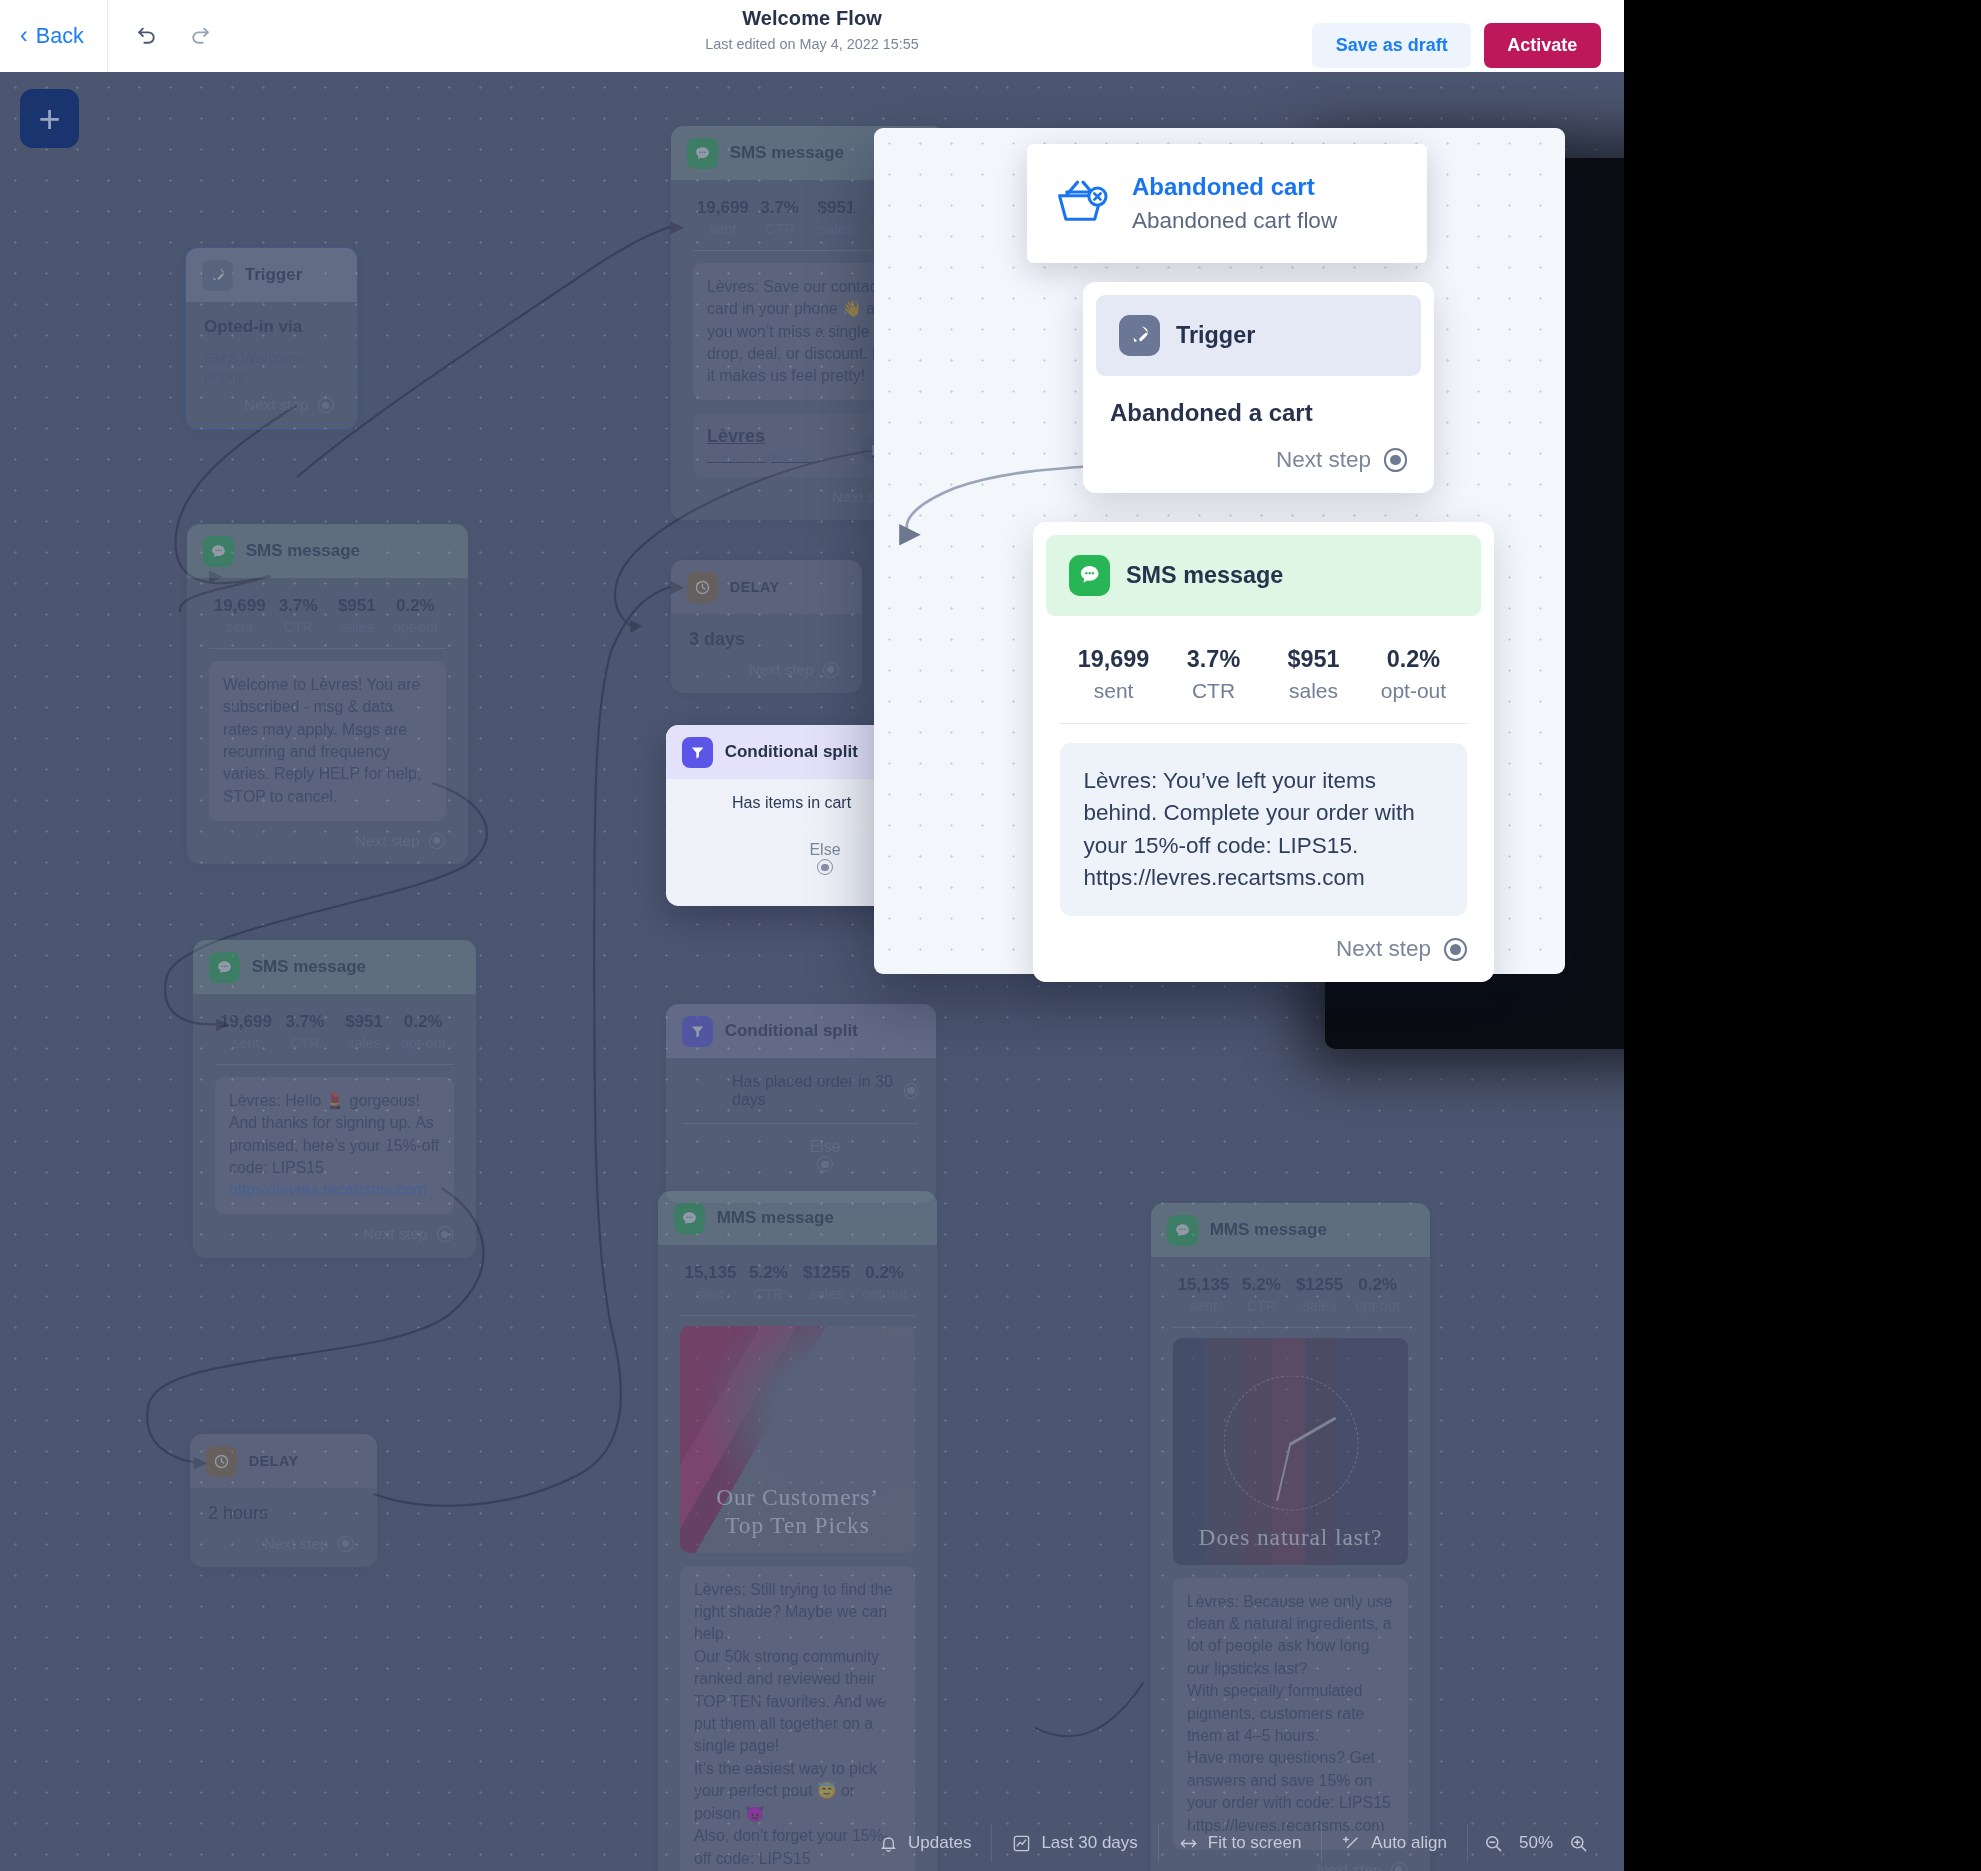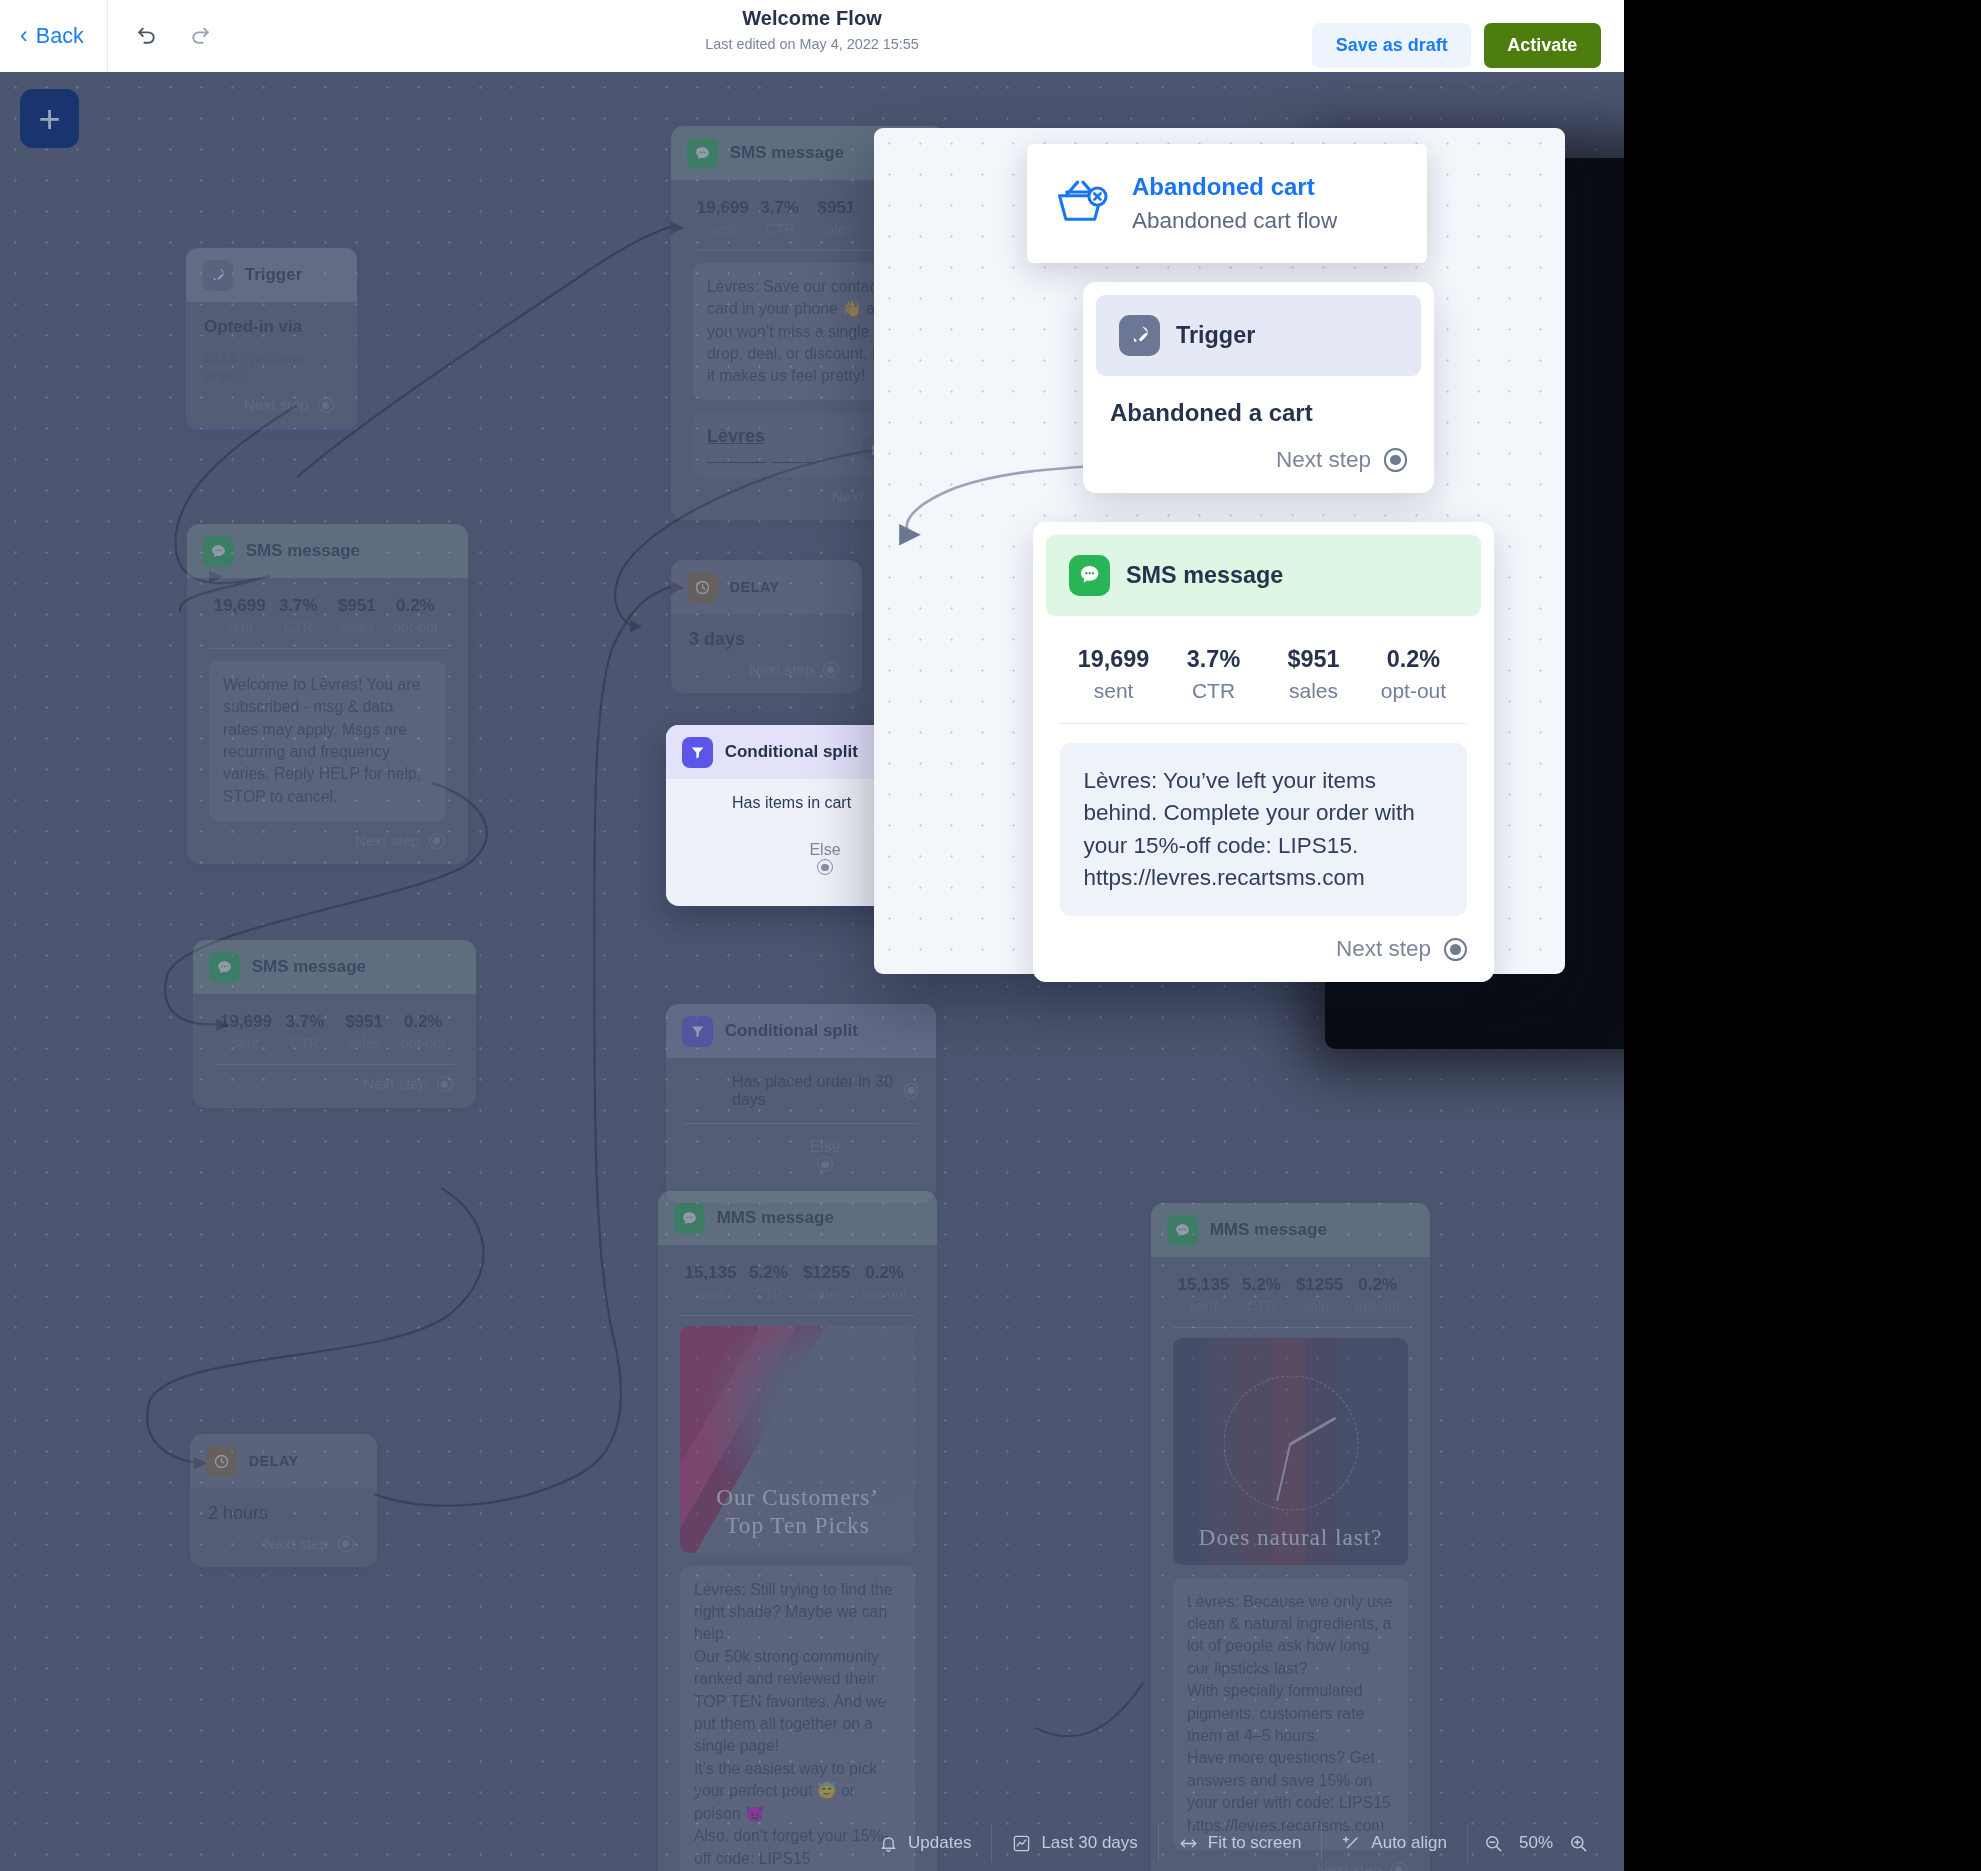--- a/index.html
+++ b/index.html
@@ -43,21 +43,21 @@
   .flow-sub { font-size: 14.4px; color: #7a859c; margin-top: 5.4px; }
   .tb-actions {
     position: absolute; right: 23.4px; top: 0; height: 90px;
     display: flex; align-items: center; gap: 12.6px;
   }
   .btn {
     border-radius: 7.2px; font-size: 18px; font-weight: 700;
     padding: 13.5px 23.4px; cursor: pointer; border: none; line-height: 1;
   }
   .btn-draft { background: #eef4fe; color: #1c7ef3; }
-  .btn-activate { background: #4d7c0f; color: #fff; }
+  .btn-activate { background: #be185d; color: #fff; }
 
   
   .canvas {
     position: absolute; left: 0; top: 72px; width: 1624px; height: 1799px;
     background:
       radial-gradient(circle, rgba(255,255,255,.16) 1.3px, transparent 1.4px) 0 0/31px 31px,
       #4c5670;
     overflow: hidden;
   }
   .add-node-btn {
@@ -399,20 +399,23 @@
           <div class="stat">
               <div class="stat-v">$951</div>
               <div class="stat-l">sales</div>
             </div>
           <div class="stat">
               <div class="stat-v">0.2%</div>
               <div class="stat-l">opt-out</div>
             </div>
         </div>
         <div class="hr"></div>
+        <div class="bubble">
+          <span>Lèvres: Hello 💄 gorgeous! And thanks for signing up. As promised, here’s your 15%-off code: LIPS15 </span><span class="link">https://levres.recartsms.com</span>
+        </div>
         <div class="nextstep">
           <span class="ns-txt">Next step</span>
           <span class="dot">
               <i></i>
             </span>
         </div>
       </div>
     </div>
 
     <div class="node dim" style="left:190px; top:1362px; width:187px;">

